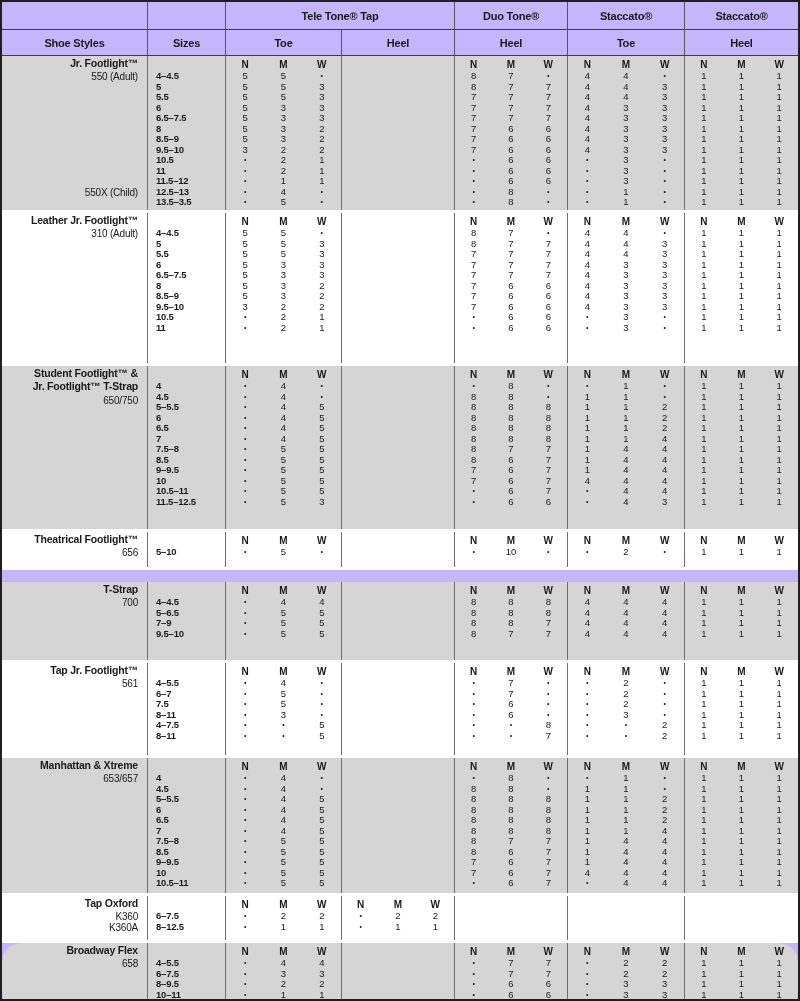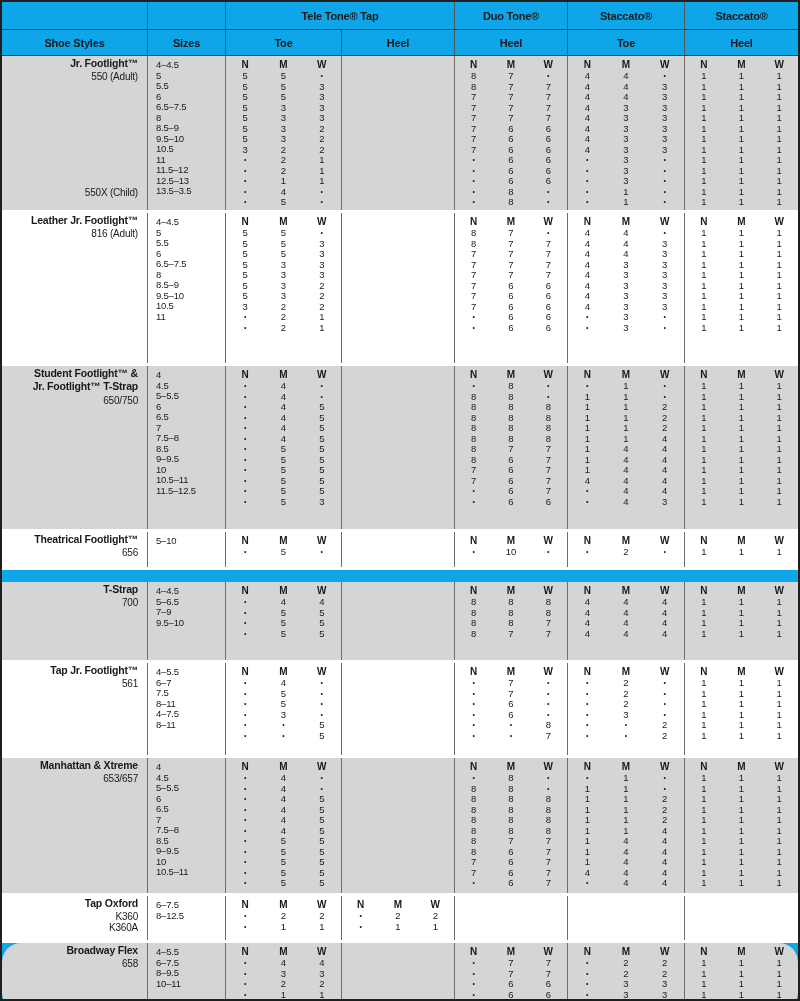--- a/index.html
+++ b/index.html
@@ -3,21 +3,21 @@
 <meta charset="utf-8">
 <style>
   html,body{margin:0;padding:0;}
   body{
     width:800px;height:1001px;position:relative;background:#fff;
     font-family:"Liberation Sans",sans-serif;color:#1a1a1a;
   }
   .table{
     position:absolute;left:0;top:0;width:800px;height:1001px;
     box-sizing:border-box;border:2px solid #1f1f1f;
-    display:flex;flex-direction:column;background:#0ea5e9;overflow:hidden;
+    display:flex;flex-direction:column;background:#c4b5fd;overflow:hidden;
   }
   
   .hr1{display:grid;grid-template-columns:146px 78px 229px 113px 117px 113px;height:28px;flex:0 0 28px;}
   .hr2{display:grid;grid-template-columns:146px 78px 116px 113px 113px 117px 113px;height:26px;flex:0 0 26px;}
   .hcell{
     box-sizing:border-box;border-right:1px solid #555;border-bottom:1px solid #3d3d3d;
     display:flex;align-items:center;justify-content:center;
     font-weight:bold;font-size:11px;letter-spacing:-0.2px;white-space:nowrap;
   }
   .hr1 .hcell:last-child,.hr2 .hcell:last-child{border-right:none;}
@@ -29,21 +29,21 @@
   }
   .section.gray{background:#d5d5d5;}
   .section:not(:last-child){border-bottom:3px solid #fff;}
   .cell{box-sizing:border-box;border-right:1px solid #6e6e6e;position:relative;overflow:hidden;}
   .cell:last-child{border-right:none;}
   .slabel{
     position:absolute;right:9px;white-space:nowrap;
     font-size:10px;line-height:11px;letter-spacing:-0.2px;
   }
   .slabel.b{font-weight:bold;font-size:10.5px;}
-  .sizes-cell{padding:4px 0 0 8px;}
+  .sizes-cell{padding:15px 0 0 8px;font-weight:bold;}
   .size{height:10.5px;line-height:10.5px;font-size:9.5px;letter-spacing:-0.2px;white-space:nowrap;}
   .group-cell{padding-top:2px;}
   .nmw{
     display:grid;grid-template-columns:repeat(3,1fr);height:13px;line-height:13px;
     font-weight:bold;font-size:10px;text-align:center;
   }
   .drow{
     display:grid;grid-template-columns:repeat(3,1fr);height:10.5px;line-height:10.5px;
     font-size:9.5px;text-align:center;
   }
@@ -378,21 +378,21 @@
           <div class="drow">
             <span>1</span>
             <span>1</span>
             <span>1</span>
           </div>
         </div>
       </div>
       <div class="section" style="height: 153px; flex: 0 0 153px;">
         <div class="cell style-cell">
           <div class="slabel b" style="top: 2px;">Leather Jr. Footlight™</div>
-          <div class="slabel" style="top: 15px;">816 (Adult)</div>
+          <div class="slabel" style="top: 15px;">310 (Adult)</div>
         </div>
         <div class="cell sizes-cell">
           <div class="size">4–4.5</div>
           <div class="size">5</div>
           <div class="size">5.5</div>
           <div class="size">6</div>
           <div class="size">6.5–7.5</div>
           <div class="size">8</div>
           <div class="size">8.5–9</div>
           <div class="size">9.5–10</div>

